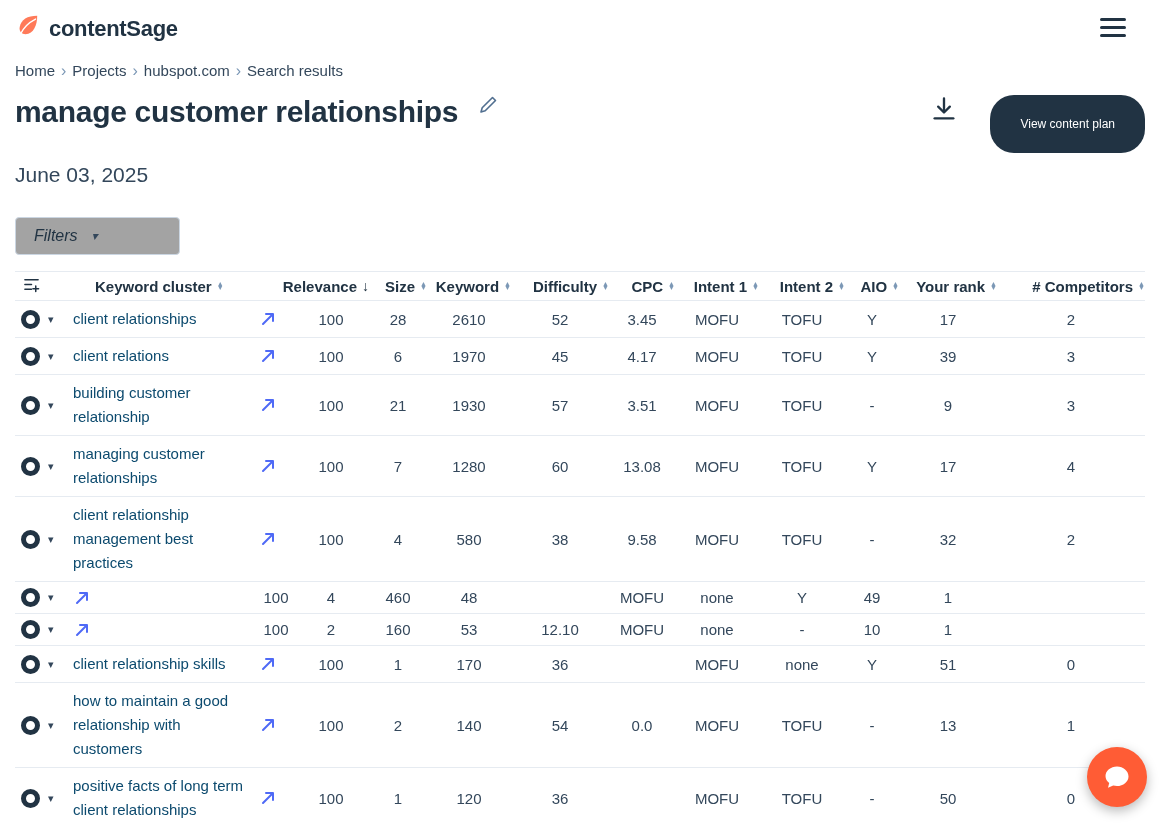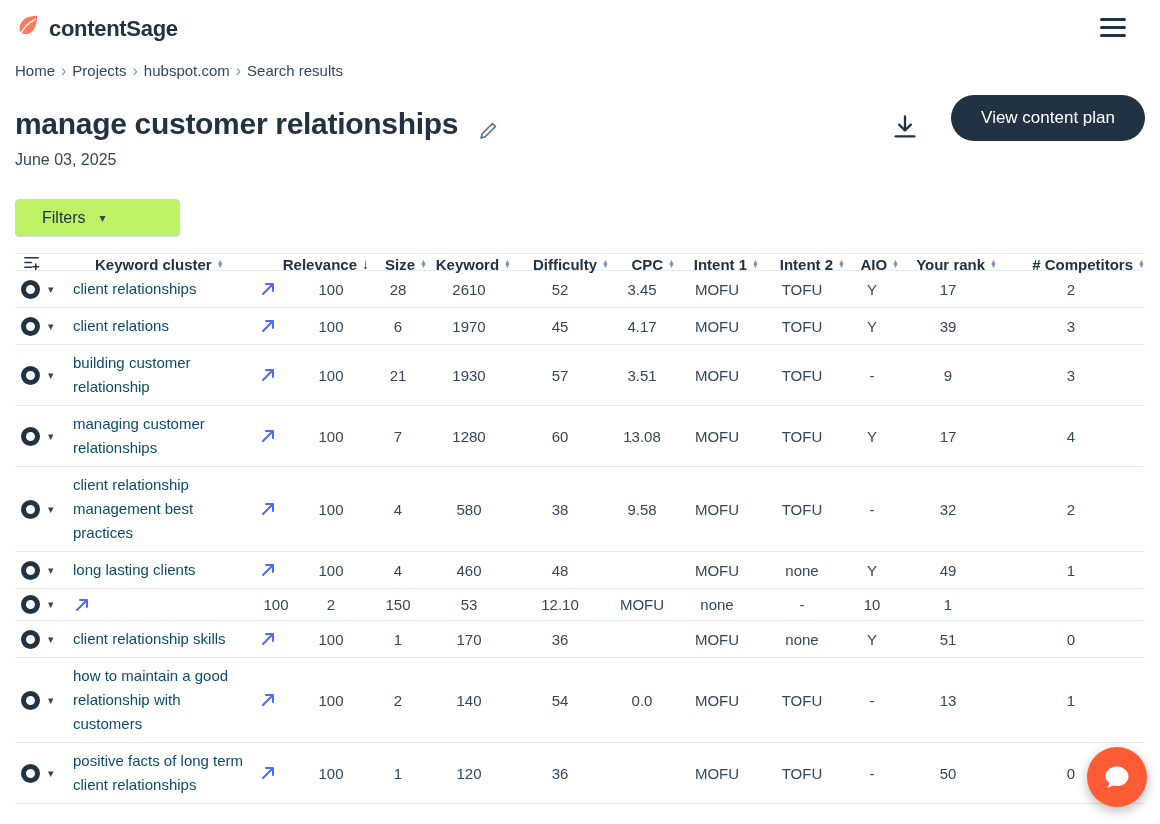--- a/index.html
+++ b/index.html
@@ -17,41 +17,41 @@
   .logo-text { font-size:22px; font-weight:700; color:#213343; letter-spacing:-0.3px; }
   .hamburger { background:none; border:none; display:flex; flex-direction:column; gap:5px; padding:4px; cursor:pointer; }
   .hamburger span { width:26px; height:3px; background:#213343; border-radius:2px; display:block; }
 
   
   .breadcrumb { padding:8px 15px 0; font-size:15px; color:#33475b; display:flex; align-items:center; gap:6px; }
   .bc-item { cursor:pointer; }
   .bc-sep { color:#7c98b6; font-size:16px; line-height:1; }
 
   
-  .title-row { display:flex; align-items:flex-end; padding:16px 15px 0; gap:20px; }
+  .title-row { display:flex; align-items:flex-start; padding:16px 15px 0; gap:20px; }
   h1 { margin:0; font-size:30px; font-weight:700; letter-spacing:-0.3px; color:#213343; }
   .edit-icon { cursor:pointer; display:flex; align-items:center; }
   .spacer { flex:1; }
   .dl-icon { cursor:pointer; margin-right:12px; display:flex; align-items:center; }
-  .plan-btn { background:var(--dark,#213343); color:#fff; border:none; border-radius:24px; height:46px; padding:0 30px; font-size:17px; font-family:inherit; cursor:pointer; }
-
-  .date { padding:10px 15px 0; font-size:16px; color:#33475b; }
-
-  
-  .filters { margin:30px 15px 0; display:inline-flex; align-items:center; gap:14px; min-width:165px; height:38px; padding:0 26px; border:1px solid #cbd6e2; border-radius:4px; background:#bef264; font-size:16px; color:#213343; font-family:inherit; cursor:pointer; justify-content:flex-start; }
+  .plan-btn { background:var(--dark,#213343); color:#fff; border:none; border-radius:24px; height:58px; padding:0 30px; font-size:12px; font-family:inherit; cursor:pointer; }
+
+  .date { padding:10px 15px 0; font-size:21px; color:#33475b; }
+
+  
+  .filters { margin:30px 15px 0; display:inline-flex; align-items:center; gap:14px; min-width:165px; height:38px; padding:0 18px; border:1px solid #cbd6e2; border-radius:4px; background:#a3a3a3; font-size:16px; color:#213343; font-family:inherit; cursor:pointer; justify-content:flex-start;font-style:italic; }
   .fcaret { font-size:12px; color:#33475b; }
 
   
   .table { margin:16px 15px 0; }
   .thead, .trow {
     display:grid;
     grid-template-columns: 58px 186px 34px 76px 58px 84px 98px 66px 84px 86px 54px 98px minmax(100px,1fr);
     align-items:center;
   }
-  .thead { border-top:1px solid #e6ebf1; border-bottom:1px solid #e6ebf1; height:18px; font-size:15px; font-weight:700; color:#213343; }
+  .thead { border-top:1px solid #e6ebf1; border-bottom:1px solid #e6ebf1; height:30px; font-size:15px; font-weight:700; color:#213343; }
   .hcell { display:flex; align-items:center; justify-content:flex-end; gap:5px; cursor:pointer; white-space:nowrap; }
   .hcell.first { grid-column:1; justify-content:flex-start; padding-left:8px; }
   .hcell.kwh { grid-column:2 / 4; justify-content:flex-start; padding-left:22px; }
   .sort { display:inline-flex; flex-direction:column; line-height:0.62; font-size:7px; color:#7c98b6; }
   .sort i { font-style:normal; }
   .sorted { font-size:14px; color:#213343; font-weight:700; }
 
   .trow { border-bottom:1px solid #e6ebf1; padding:6px 0; font-size:15px; color:#33475b; }
   .cell.icons { display:flex; align-items:center; gap:8px; padding-left:6px; }
   .cluster-dot { width:19px; height:19px; border-radius:50%; border:5px solid #213343; display:inline-block; flex:0 0 auto; cursor:pointer; }
@@ -330,21 +330,20 @@
         <div class="cell num">TOFU</div>
         <div class="cell num">-</div>
         <div class="cell num">32</div>
         <div class="cell num">2</div>
       </div>
       <div class="trow">
         <div class="cell icons">
           <span class="cluster-dot"></span>
           <span class="row-caret">▾</span>
         </div>
-        <div class="cell kw">long lasting clients</div>
         <div class="cell arrowc">
           <span class="trend">
             <svg width="18" height="18" viewBox="0 0 18 18">
               <path d="M4 14 L14 4 M7 4 H14 V11" stroke="#4f6af6" stroke-width="2" fill="none" stroke-linecap="round" stroke-linejoin="round"></path>
             </svg>
           </span>
         </div>
         <div class="cell num">100</div>
         <div class="cell num">4</div>
         <div class="cell num">460</div>
@@ -363,21 +362,21 @@
         </div>
         <div class="cell arrowc">
           <span class="trend">
             <svg width="18" height="18" viewBox="0 0 18 18">
               <path d="M4 14 L14 4 M7 4 H14 V11" stroke="#4f6af6" stroke-width="2" fill="none" stroke-linecap="round" stroke-linejoin="round"></path>
             </svg>
           </span>
         </div>
         <div class="cell num">100</div>
         <div class="cell num">2</div>
-        <div class="cell num">150</div>
+        <div class="cell num">160</div>
         <div class="cell num">53</div>
         <div class="cell num">12.10</div>
         <div class="cell num">MOFU</div>
         <div class="cell num">none</div>
         <div class="cell num">-</div>
         <div class="cell num">10</div>
         <div class="cell num">1</div>
       </div>
       <div class="trow">
         <div class="cell icons">

